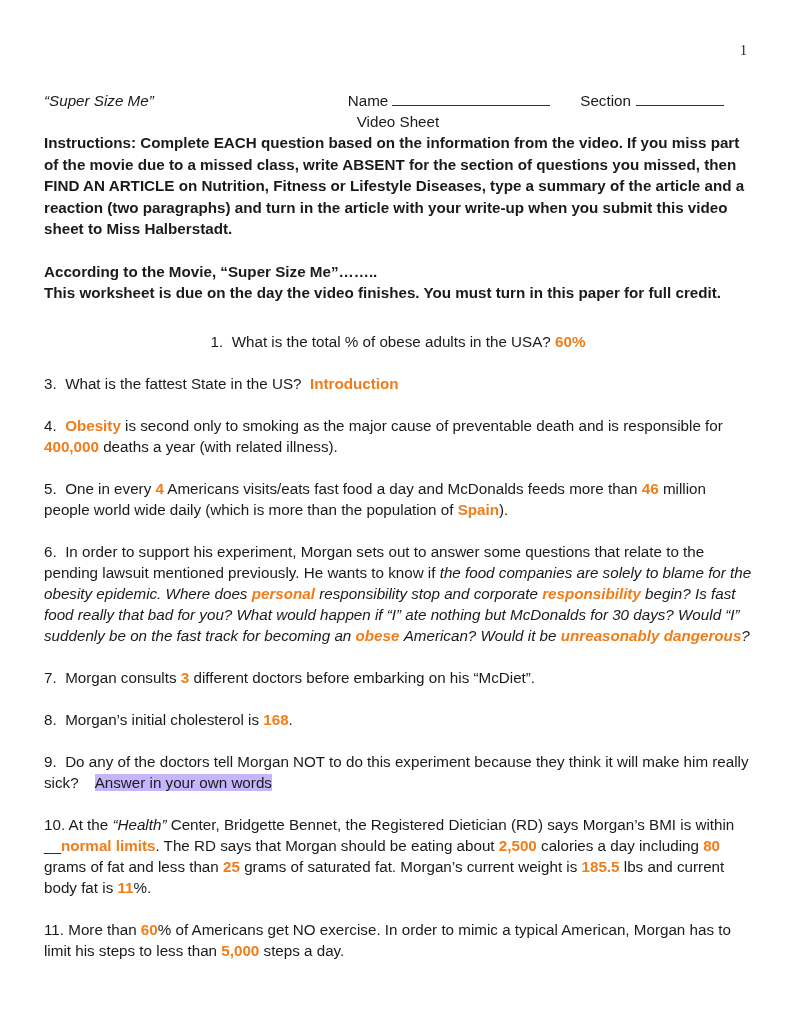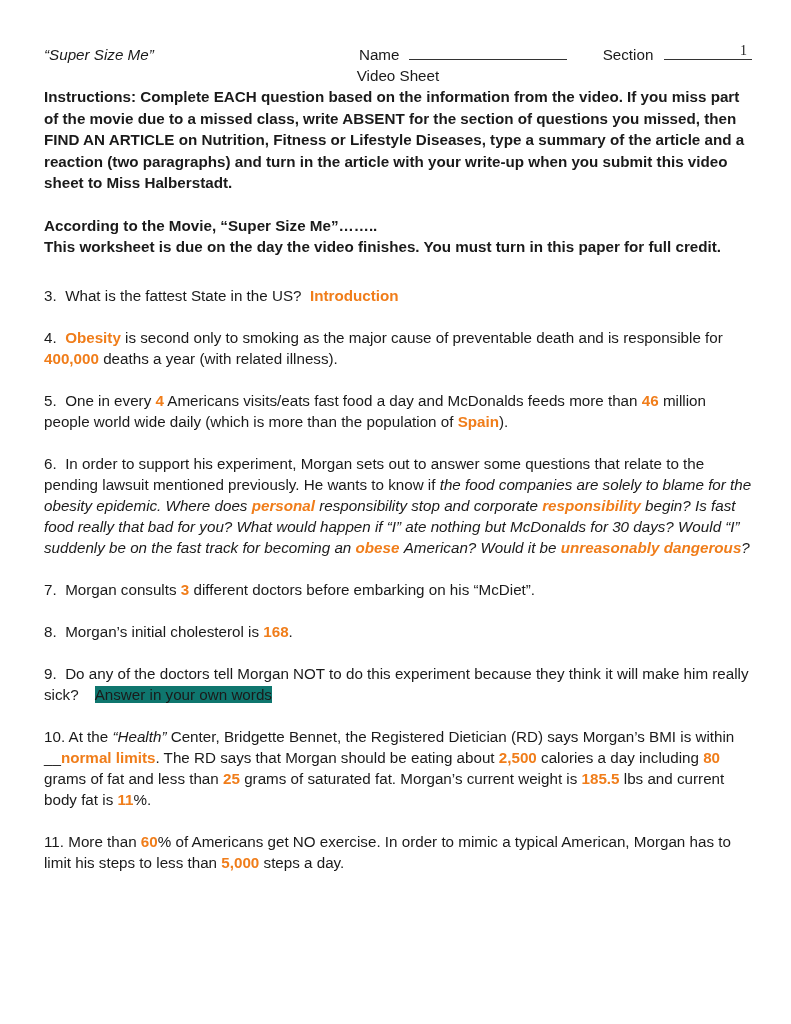--- a/index.html
+++ b/index.html
@@ -37,55 +37,54 @@
   .line {
     font-size: 15.2px;
     line-height: 21px;
     text-align: center;
   }
   .headerrow {
     display: flex;
     align-items: baseline;
     font-size: 15.2px;
     line-height: 21px;
-    justify-content: space-between;
   }
   .title-ital {
     font-style: italic;
   }
   .hdr-spacer {
     flex: 0 0 auto;
     width: 194px;
   }
   .rule {
     display: inline-block;
     border-bottom: 1.4px solid #333;
     vertical-align: baseline;
     height: 13px;
   }
   .rule-name { width: 158px; margin: 0 4px 0 4px; }
   .rule-section { width: 88px; margin-left: 5px; }
-  .lbl-section { margin-left: 26px; }
+  .lbl-section { margin-left: 26px; margin-top: 46px; }
 
   p {
     margin: 0;
     font-size: 15.2px;
     line-height: 21px;
   }
   .instructions {
     font-weight: bold;
     font-size: 15.2px;
     line-height: 21.5px;
   }
   .gap { height: 21px; }
   .q { margin-top: 21px; font-size: 15.2px; line-height: 21px; }
   .ans { color: #F07D1A; font-weight: bold; }
   .ital { font-style: italic; }
   .ans-ital { color: #F07D1A; font-weight: bold; font-style: italic; }
-  .hl { background: #0f766e; color: #1a1a1a; }
+  .hl { background: #c4b5fd; color: #1a1a1a; }
   .sechead {
     font-weight: bold;
     text-decoration: underline;
     font-size: 15.2px;
     line-height: 21px;
   }
   .intro-wrap { margin-top: 27px; }
   .nowrap { white-space: nowrap; }
 </style>
 </head>
@@ -110,20 +109,21 @@
 
     <p class="instructions"><span>Instructions:</span> <span>Complete EACH question based on the information from the video.  If you miss part of the movie due to a missed class, write ABSENT for the section of questions you missed, then FIND AN ARTICLE on Nutrition, Fitness or Lifestyle Diseases, type a summary of the article and a reaction (two paragraphs) and turn in the article with your write-up when you submit this video sheet to Miss Halberstadt.</span></p>
 
     <div class="gap"></div>
 
     <p class="instructions">According to the Movie, “Super Size Me”……..</p>
     <p class="instructions">This worksheet is due on the day the video finishes.  You must turn in this paper for full credit.</p>
 
     <div class="intro-wrap">
 
+      <p class="line"><span>1.</span>&nbsp; <span>What is the total % of obese adults in the USA?</span> <span class="ans">60%</span></p>
 
 
       <p class="q"><span>3.</span>&nbsp; <span>What is the fattest State in the US?</span>&nbsp; <span class="ans">Introduction</span></p>
 
       <p class="q"><span>4.</span>&nbsp; <span class="ans">Obesity</span> <span>is second only to smoking as the major cause of preventable death and is responsible for</span> <span class="ans">400,000</span> <span>deaths a year (with related illness).</span></p>
 
       <p class="q"><span>5.</span>&nbsp; <span>One in every</span> <span class="ans">4</span> <span>Americans visits/eats fast food a day and McDonalds feeds more than</span> <span class="ans">46</span> <span>million people world wide daily (which is more than the population of</span> <span class="ans">Spain</span><span>).</span></p>
 
       <p class="q"><span>6.</span>&nbsp; <span>In order to support his experiment, Morgan sets out to answer some questions that relate to the pending lawsuit mentioned previously.  He wants to know if</span> <span class="ital">the food companies are solely to blame for the obesity epidemic. Where does</span> <span class="ans-ital">personal</span> <span class="ital">responsibility stop and corporate</span> <span class="ans-ital">responsibility</span> <span class="ital">begin? Is fast food really that bad for you? What would happen if “I” ate nothing but McDonalds for 30 days?  Would “I” suddenly be on the fast track for becoming an</span> <span class="ans-ital">obese</span> <span class="ital">American?  Would it be</span> <span class="ans-ital">unreasonably dangerous</span><span class="ital">?</span></p>
 

